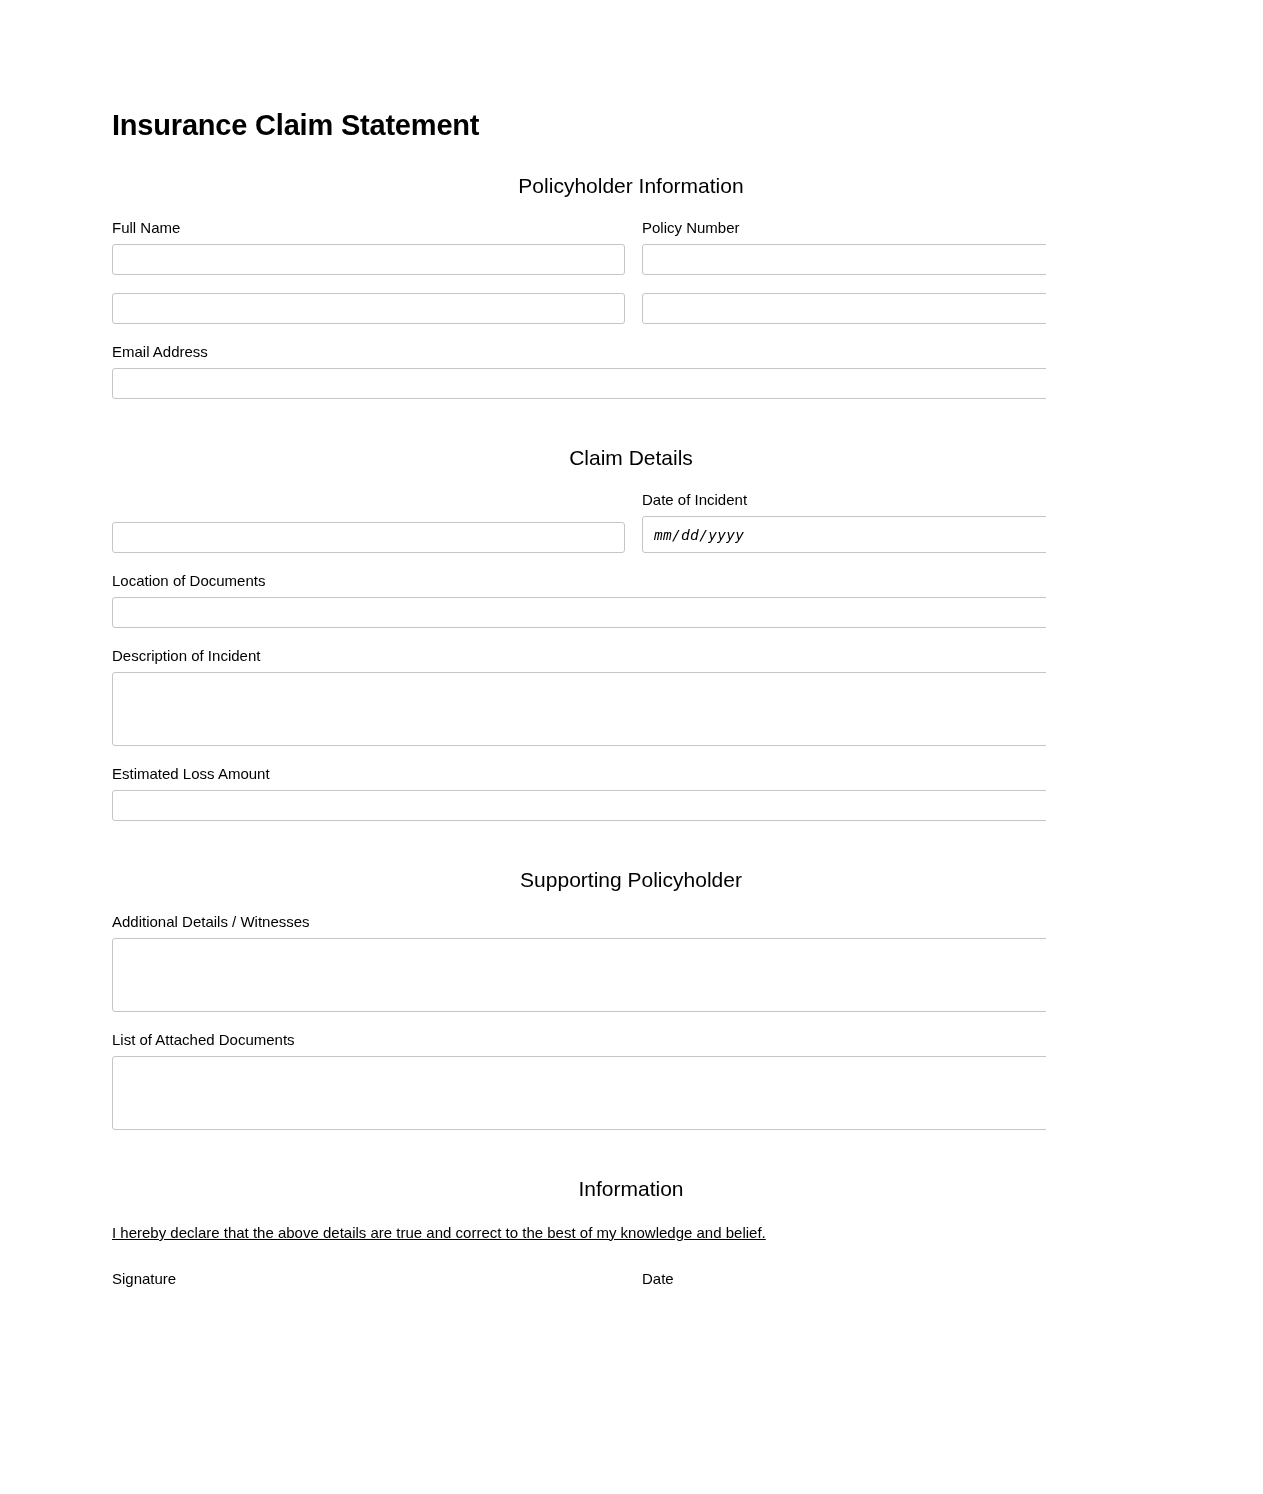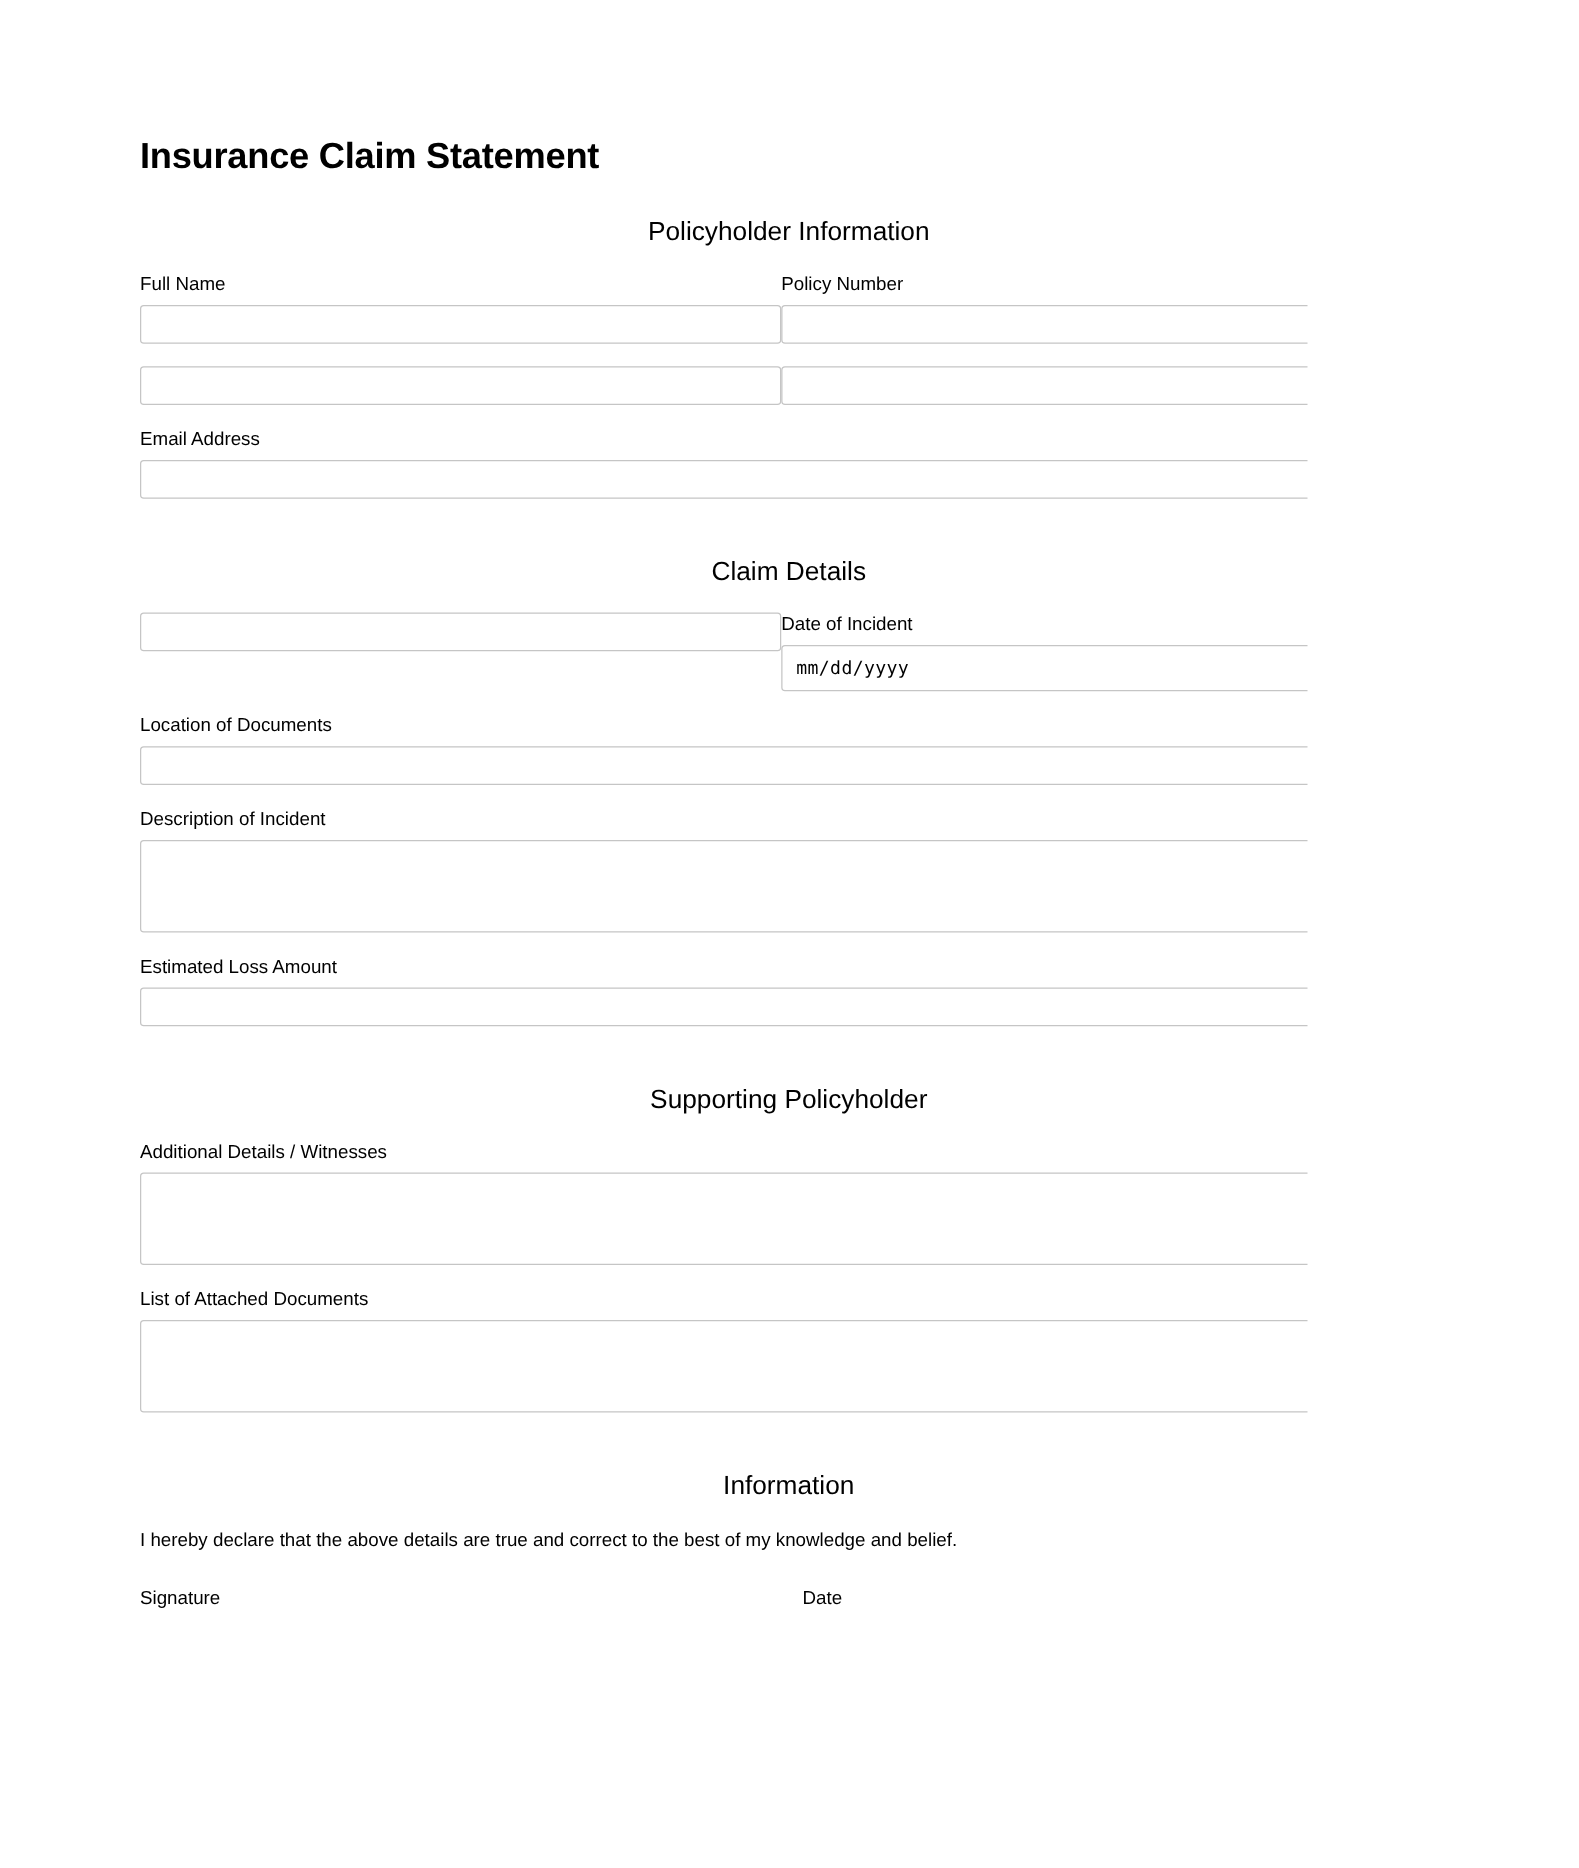--- a/index.html
+++ b/index.html
@@ -58,21 +58,23 @@
 
   .section {
     margin-bottom: 46px;
   }
   .section.last {
     margin-bottom: 0;
   }
 
   .row {
     display: flex;
+    gap: 17px;
     margin-bottom: 0;
+    align-items: flex-end;
   }
 
   .field {
     margin-bottom: 18px;
   }
   .field.half {
     width: 513px;
     flex: 0 0 513px;
   }
   .field.full {
@@ -115,20 +117,21 @@
     align-items: center;
     padding: 0 10px 0 11px;
   }
   .date-placeholder {
     font-family: "DejaVu Sans Mono", "Liberation Mono", monospace;
     font-size: 14.5px;
     letter-spacing: 0.3px;
     color: #000000;
     flex: 1 1 auto;
     white-space: nowrap;
+    font-style: italic;
   }
   .calendar-icon {
     flex: 0 0 auto;
     width: 17px;
     height: 17px;
     display: block;
   }
 
   textarea,
   .textarea-box {
@@ -147,20 +150,21 @@
   }
   .textarea-box.ta-desc { height: 74px; }
   .textarea-box.ta-additional { height: 74px; }
   .textarea-box.ta-docs { height: 74px; }
 
   .declaration-text {
     font-size: 15px;
     line-height: 21px;
     margin: 0 0 26px 0;
     color: #000000;
+    text-decoration: underline;
   }
 
   .sig-row {
     display: flex;
     gap: 17px;
   }
   .sig-col {
     width: 513px;
     flex: 0 0 513px;
   }

